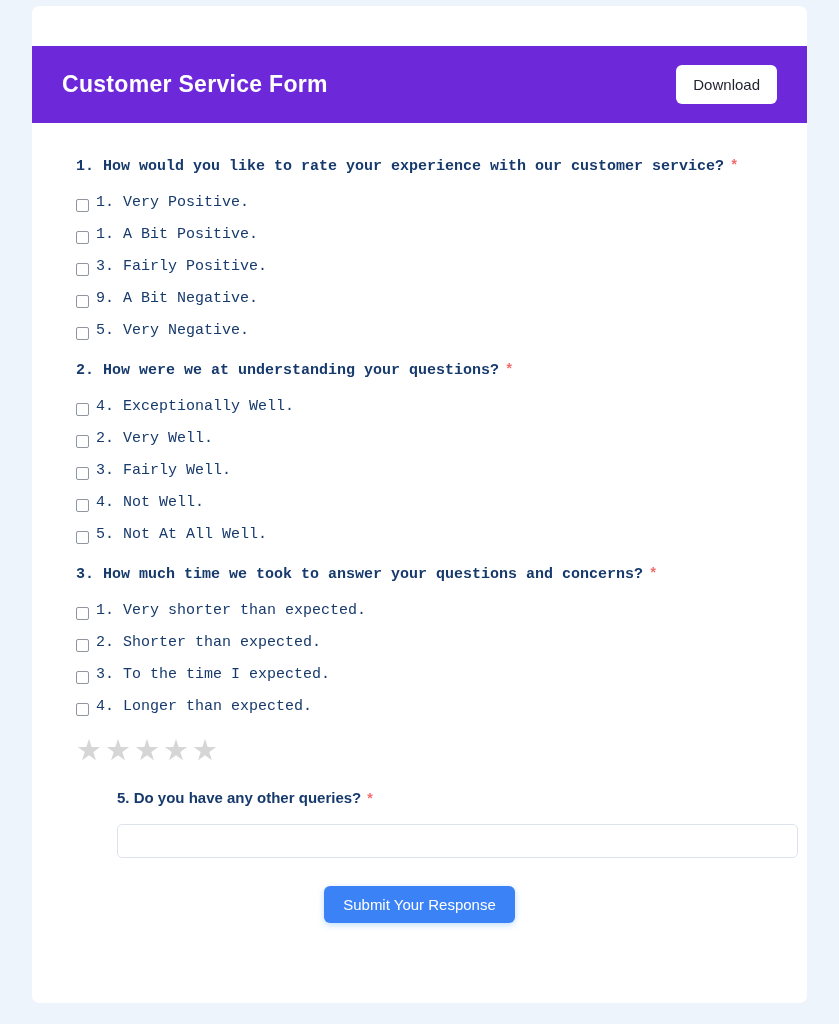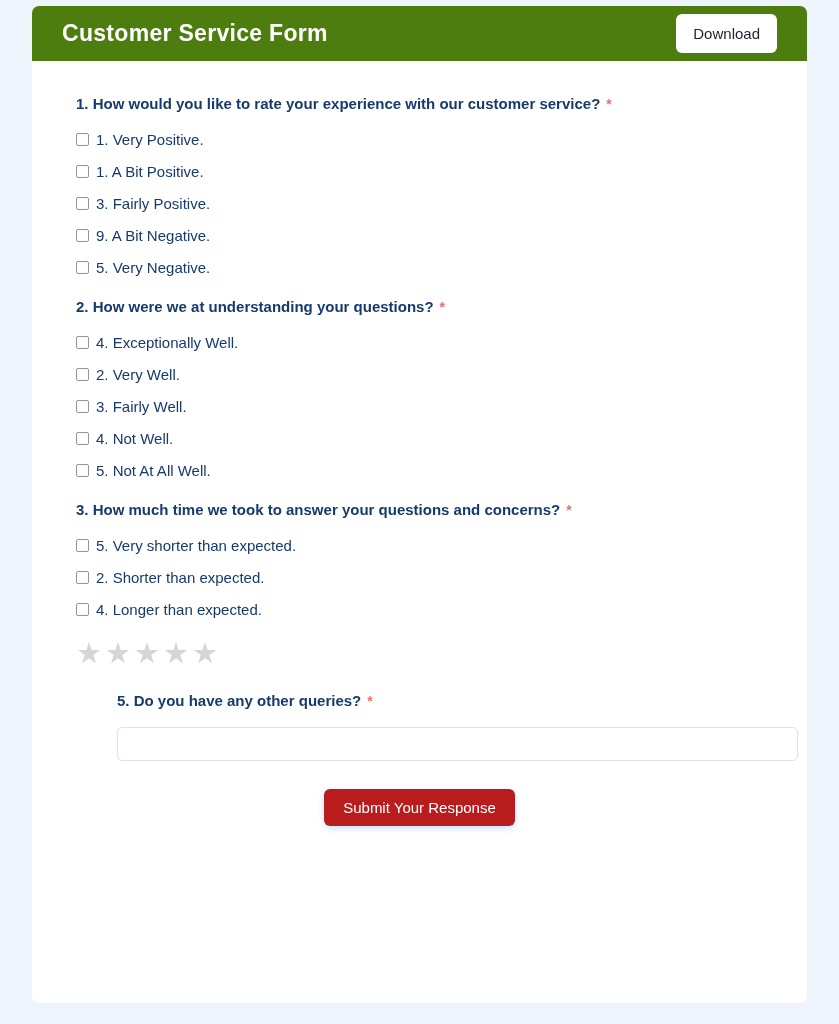--- a/index.html
+++ b/index.html
@@ -16,27 +16,28 @@
     width: 775px;
     margin: 0 auto;
     background: #ffffff;
     border-radius: 7px;
     min-height: 997px;
     overflow: hidden;
     display: flex;
     flex-direction: column;
   }
   .card-header {
-    background: #4d7c0f;
-    height: 55px;
+    background: #6d28d9;
+    height: 77px;
     display: flex;
     align-items: center;
     justify-content: space-between;
     padding: 0 30px 0 30px;
     flex: 0 0 auto;
+    margin-top: 40px;
   }
   .card-title {
     color: #ffffff;
     font-size: 23px;
     font-weight: 700;
     letter-spacing: 0.3px;
   }
   .download-btn {
     background: #ffffff;
     color: #1f2130;
@@ -60,21 +61,21 @@
     margin-bottom: 16px;
   }
   .required {
     color: #f26c6c;
     font-weight: 700;
     margin-left: 6px;
     font-size: 14px;
   }
   .option-row {
     display: flex;
-    align-items: center;
+    align-items: flex-end;
     margin-bottom: 13px;
     min-height: 19px;
   }
   .checkbox {
     width: 13px;
     height: 13px;
     border: 1.5px solid #8f96a0;
     border-radius: 2px;
     background: #ffffff;
     margin-right: 7px;
@@ -110,32 +111,32 @@
     outline: none;
     display: block;
     margin-top: 2px;
   }
   .submit-row {
     display: flex;
     justify-content: center;
     margin-top: 28px;
   }
   .submit-btn {
-    background: #b91c1c;
+    background: #3b82f6;
     color: #ffffff;
     border: none;
     font-family: inherit;
     font-size: 15px;
     font-weight: 500;
     padding: 10px 19px;
     border-radius: 6px;
     cursor: pointer;
     box-shadow: 0 2px 6px rgba(74, 160, 248, 0.35);
   }
-  .q-gap-lg { margin-bottom: 20px; }
+  .q-gap-lg { margin-bottom: 20px; font-family: Liberation Mono, monospace; }
 </style>
 </head>
 <body>
 
 <div class="card">
 
   <div class="card-header">
     <div class="card-title">Customer Service Form</div>
     <button class="download-btn">Download</button>
   </div>
@@ -187,25 +188,29 @@
       <div class="option-row">
         <span class="checkbox"></span>
         <span class="option-label">5. Not At All Well.</span>
       </div>
     </div>
 
     <div class="question q-gap-lg">
       <div class="q-title"><span>3. How much time we took to answer your questions and concerns?</span><span class="required">*</span></div>
       <div class="option-row">
         <span class="checkbox"></span>
-        <span class="option-label">5. Very shorter than expected.</span>
+        <span class="option-label">1. Very shorter than expected.</span>
       </div>
       <div class="option-row">
         <span class="checkbox"></span>
         <span class="option-label">2. Shorter than expected.</span>
+      </div>
+      <div class="option-row">
+        <span class="checkbox"></span>
+        <span class="option-label">3. To the time I expected.</span>
       </div>
       <div class="option-row">
         <span class="checkbox"></span>
         <span class="option-label">4. Longer than expected.</span>
       </div>
     </div>
 
     <div class="question">
       <div class="stars">
         <span class="star">★</span>

